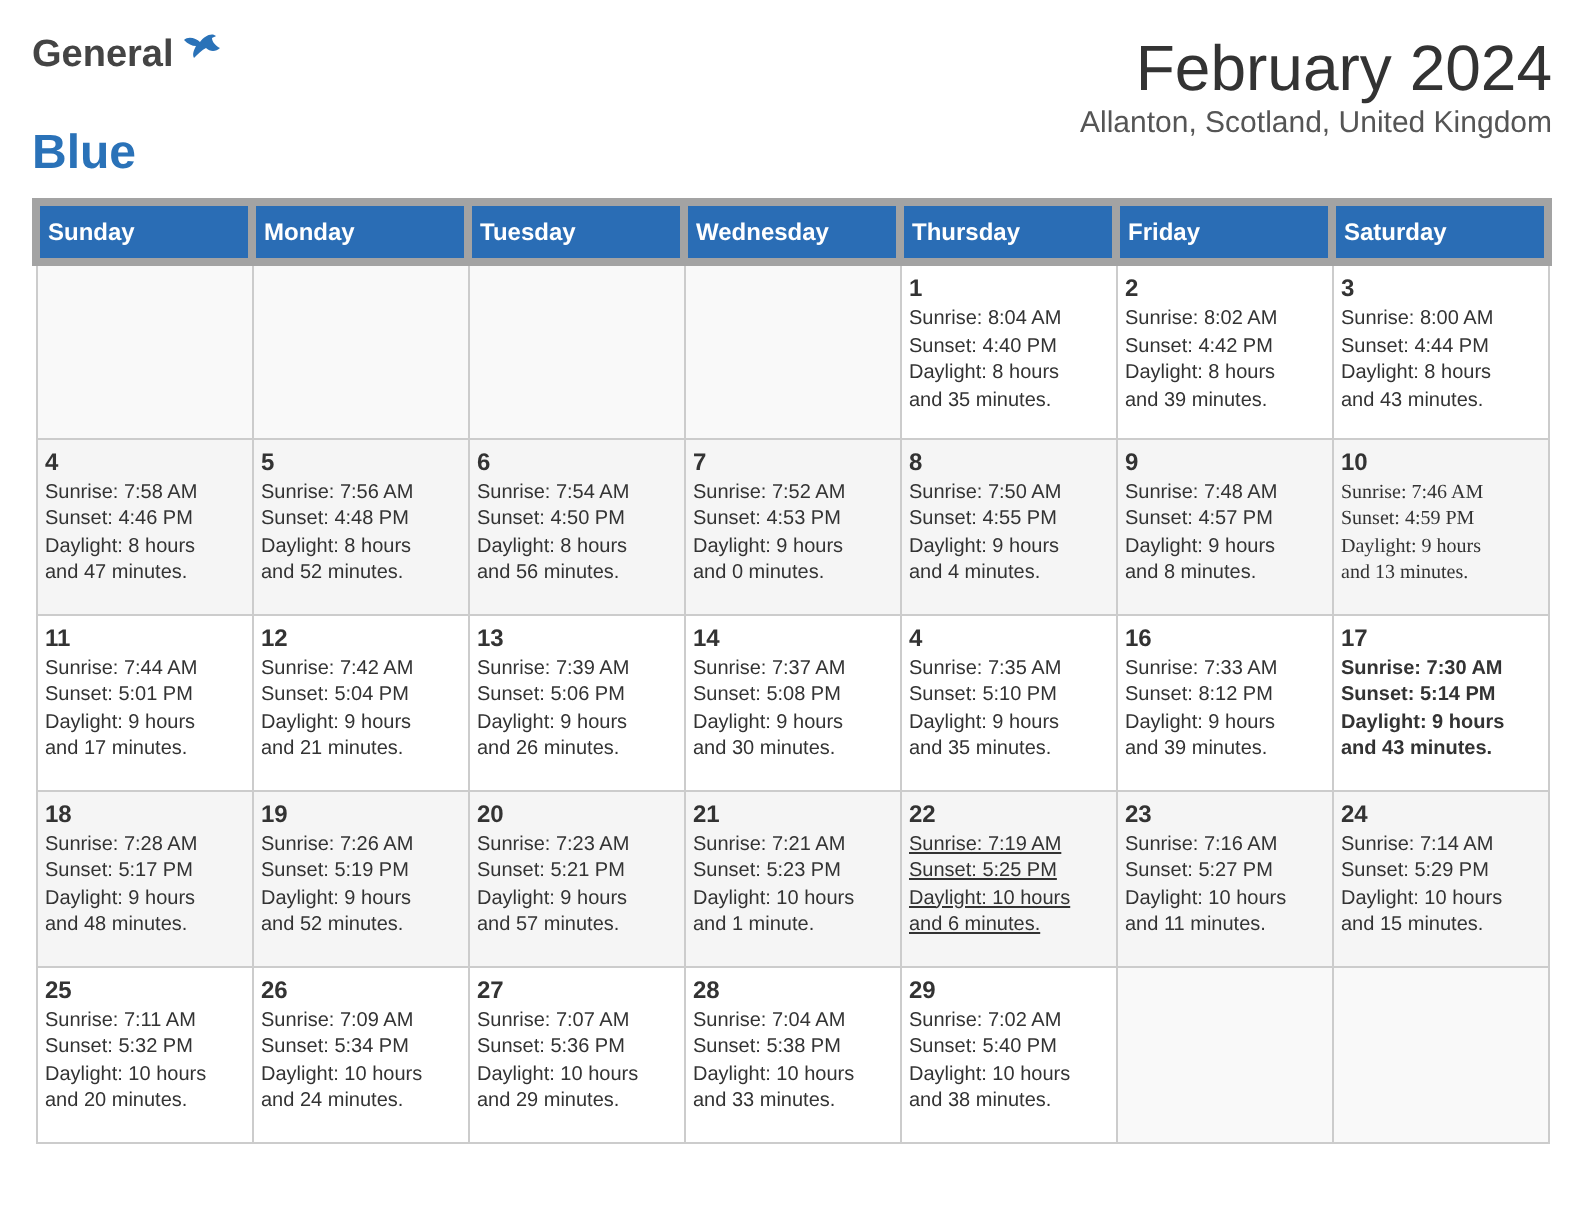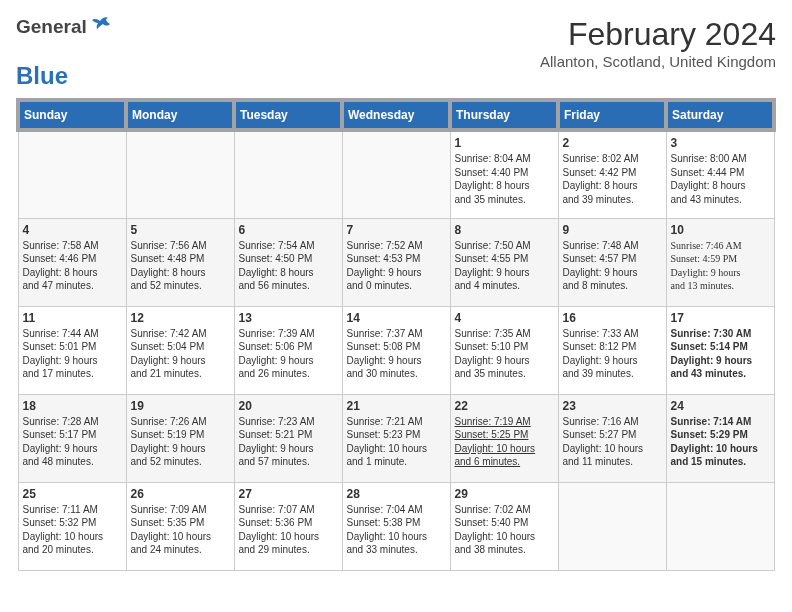--- a/index.html
+++ b/index.html
@@ -291,38 +291,38 @@
         </td>
         <td>
           <span class="day-number">23</span>
           <div class="day-detail" style="white-space: pre-line;">Sunrise: 7:16 AM
 Sunset: 5:27 PM
 Daylight: 10 hours
 and 11 minutes.</div>
         </td>
         <td>
           <span class="day-number">24</span>
-          <div class="day-detail" style="white-space: pre-line; font-weight: bold;">Sunrise: 7:14 AM
+          <div class="day-detail" style="white-space: pre-line;">Sunrise: 7:14 AM
 Sunset: 5:29 PM
 Daylight: 10 hours
 and 15 minutes.</div>
         </td>
       </tr>
       <tr>
         <td>
           <span class="day-number">25</span>
           <div class="day-detail" style="white-space: pre-line;">Sunrise: 7:11 AM
 Sunset: 5:32 PM
 Daylight: 10 hours
 and 20 minutes.</div>
         </td>
         <td>
           <span class="day-number">26</span>
           <div class="day-detail" style="white-space: pre-line;">Sunrise: 7:09 AM
-Sunset: 5:35 PM
+Sunset: 5:34 PM
 Daylight: 10 hours
 and 24 minutes.</div>
         </td>
         <td>
           <span class="day-number">27</span>
           <div class="day-detail" style="white-space: pre-line;">Sunrise: 7:07 AM
 Sunset: 5:36 PM
 Daylight: 10 hours
 and 29 minutes.</div>
         </td>

